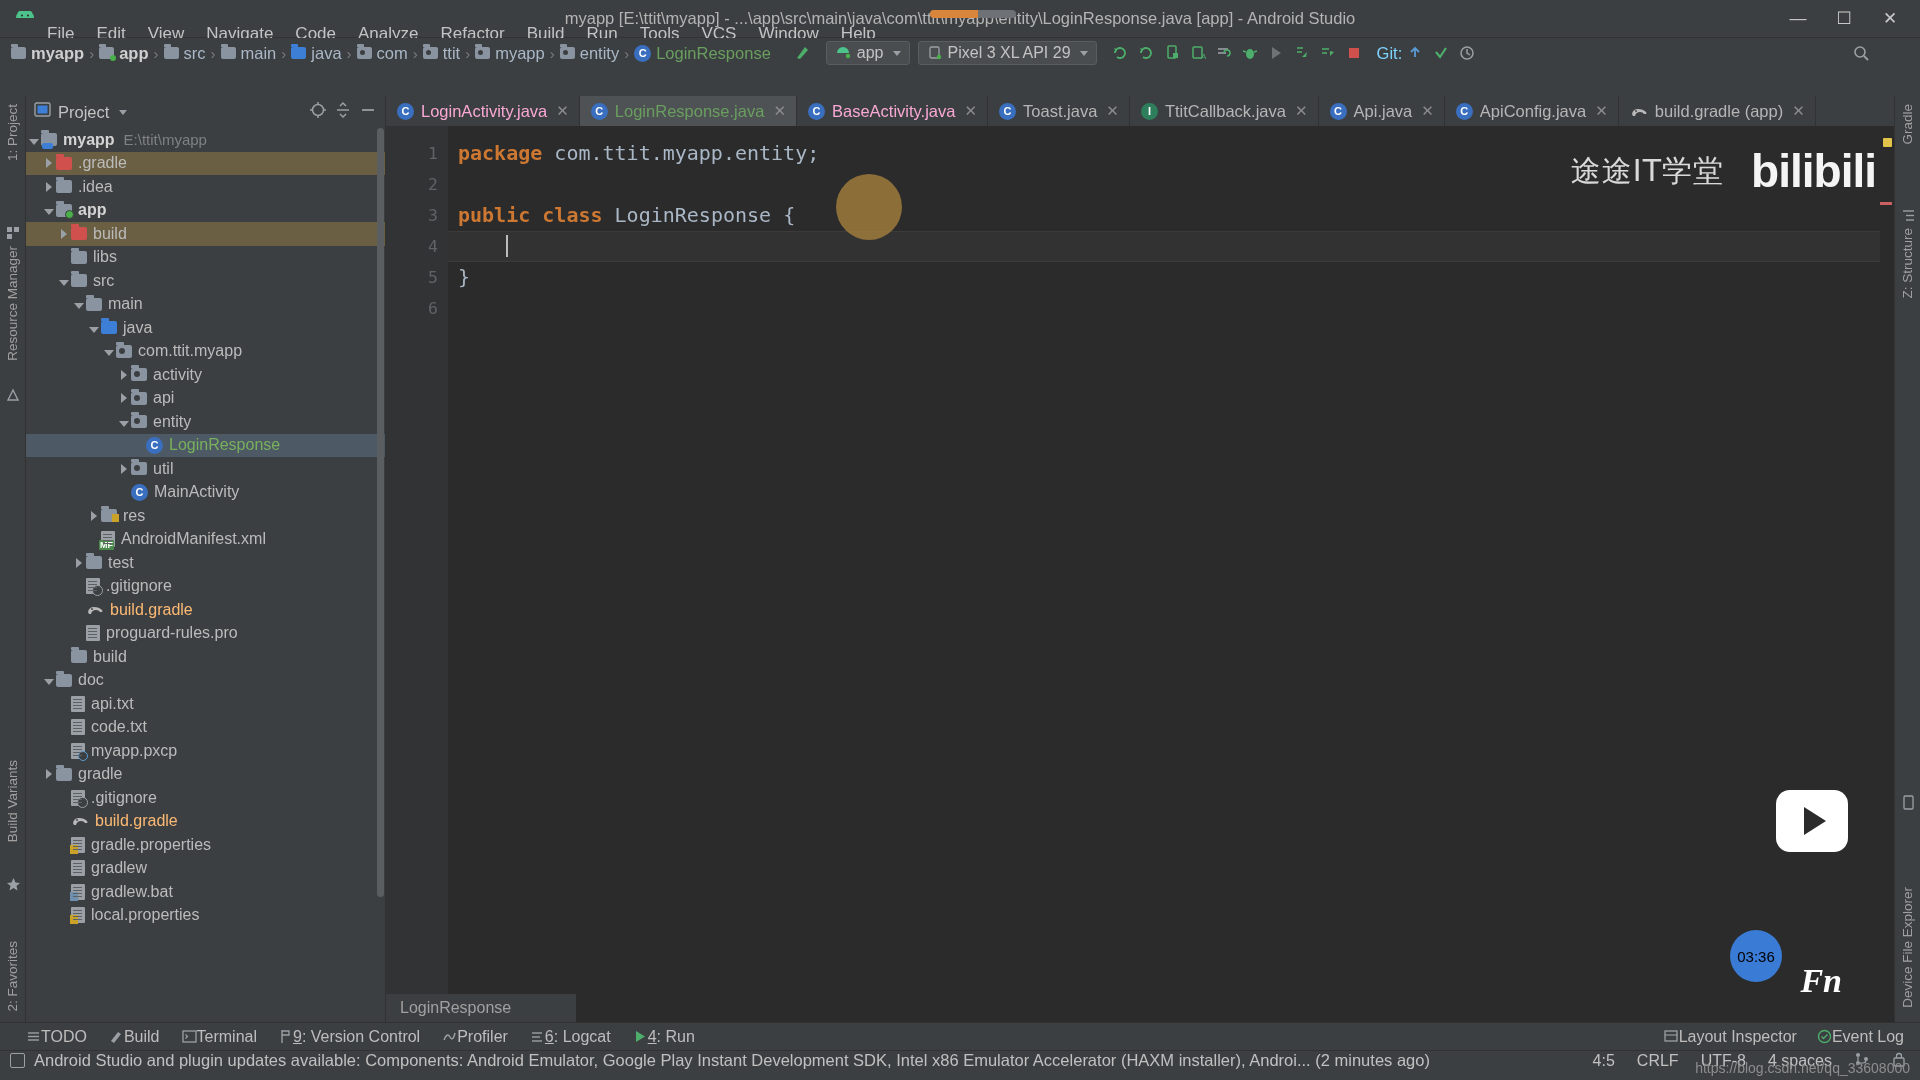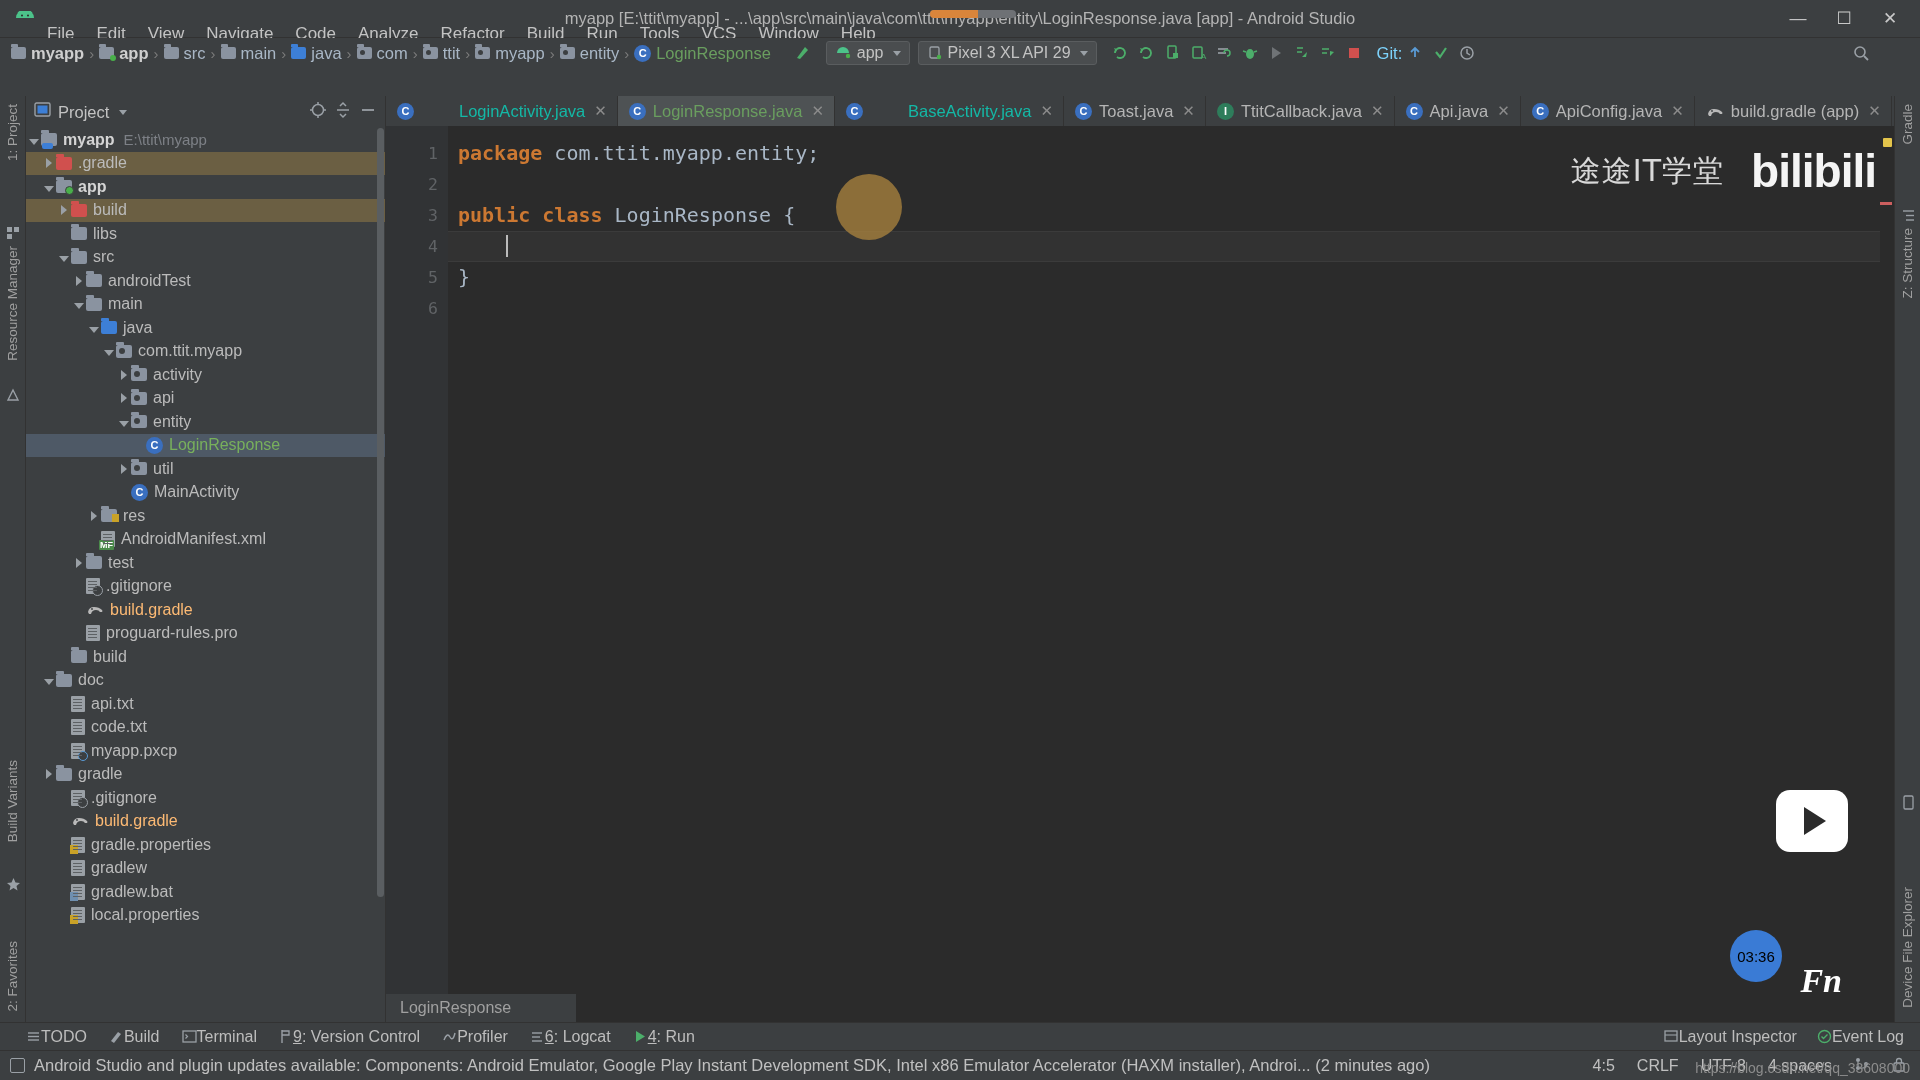--- a/index.html
+++ b/index.html
@@ -110,21 +110,21 @@
 
   
   .tree-sb{position:absolute;right:1px;top:0;width:7px;height:86%;background:#5a5e61;border-radius:4px;}
 
   
   .editor-wrap { flex:1; display:flex; flex-direction:column; background:#2b2b2b; position:relative; }
   .tabs { height:30px; background:#3c3f41; display:flex; align-items:stretch; }
   .tab { display:flex; align-items:center; gap:7px; padding:0 10px 0 11px; font-size:16.5px;
          color:#bfbfbf; white-space:nowrap; border-right:1px solid #323232; }
   .tab.active { background:#4e5254; }
-  .tab .tname.amber { color:#14b8a6;margin-left:38px; }
+  .tab .tname.amber { color:#f9a8d4; }
   .tab .tname.green { color:#6a9e5f; }
   .tab .tname.grey  { color:#b5b5b5; }
   .tab .x { color:#8c8c8c; font-size:15px; margin-left:2px; }
 
   .code-area { flex:1; display:flex; position:relative; background:#2b2b2b; }
   .gutter { width:62px; background:#313335; text-align:right; padding:12px 10px 0 0;
             font-family:"DejaVu Sans Mono", monospace; font-size:16.5px; color:#606366; line-height:31px;}
   .code { flex:1; padding:12px 0 0 10px; font-family:"DejaVu Sans Mono", monospace;
           font-size:20px; line-height:31px; color:#a9b7c6; position:relative;}
   .kw { color:#cc7832; font-weight:bold; }
@@ -164,21 +164,21 @@
 
   
   .toolwin-bar { position:absolute; left:0; right:0; bottom:30px; height:28px; background:#3c3f41;
                  display:flex; align-items:center; gap:22px; padding-left:26px; font-size:16px; color:#bdbdbd;
                  border-top:1px solid #323232;}
   .twi { display:flex; align-items:center; gap:0; white-space:nowrap;}
   .twi u { text-decoration:underline; }
   .tw-right { position:absolute; right:16px; display:flex; align-items:center; gap:20px; }
 
   .statusbar { position:absolute; left:0; right:0; bottom:0; height:30px; background:#3c3f41;
-               display:flex; align-items:center; padding:0 10px; font-size:16.5px; color:#c0c0c0;
+               display:flex; align-items:flex-start; padding:0 10px; font-size:16.5px; color:#c0c0c0;
                border-top:1px solid #323232;}
   .sb-msg{ display:flex;align-items:center;gap:9px; }
   .sb-right{ position:absolute; right:14px; display:flex; align-items:center; gap:22px; font-size:16px;}
   .sb-ico{width:15px;height:15px;border:1.5px solid #9aa0a6;border-radius:2px;display:inline-block;}
 </style>
 </head>
 <body>
 
 <div class="app">
 
@@ -454,20 +454,26 @@
             <span class="tpath">E:\ttit\myapp</span>
           </div>
           <div class="trow hl">
             <span class="tw"></span>
             <span class="tw"><i class="arrow"></i></span>
             <span class="f red"></span>
             <span class="tlabel">.gradle</span>
           </div>
           <div class="trow">
             <span class="tw"></span>
+            <span class="tw"><i class="arrow"></i></span>
+            <span class="f"></span>
+            <span class="tlabel">.idea</span>
+          </div>
+          <div class="trow">
+            <span class="tw"></span>
             <span class="tw"><i class="arrow open"></i></span>
             <span class="f mod"></span>
             <span class="tlabel b">app</span>
           </div>
           <div class="trow hl">
             <span class="tw"></span>
             <span class="tw"></span>
             <span class="tw"><i class="arrow"></i></span>
             <span class="f red"></span>
             <span class="tlabel">build</span>
@@ -478,28 +484,20 @@
             <span class="tw"></span>
             <span class="f"></span>
             <span class="tlabel">libs</span>
           </div>
           <div class="trow">
             <span class="tw"></span>
             <span class="tw"></span>
             <span class="tw"><i class="arrow open"></i></span>
             <span class="f"></span>
             <span class="tlabel">src</span>
-          </div>
-          <div class="trow">
-            <span class="tw"></span>
-            <span class="tw"></span>
-            <span class="tw"></span>
-            <span class="tw"><i class="arrow"></i></span>
-            <span class="f"></span>
-            <span class="tlabel">androidTest</span>
           </div>
           <div class="trow">
             <span class="tw"></span>
             <span class="tw"></span>
             <span class="tw"></span>
             <span class="tw"><i class="arrow open"></i></span>
             <span class="f"></span>
             <span class="tlabel">main</span>
           </div>
           <div class="trow">

